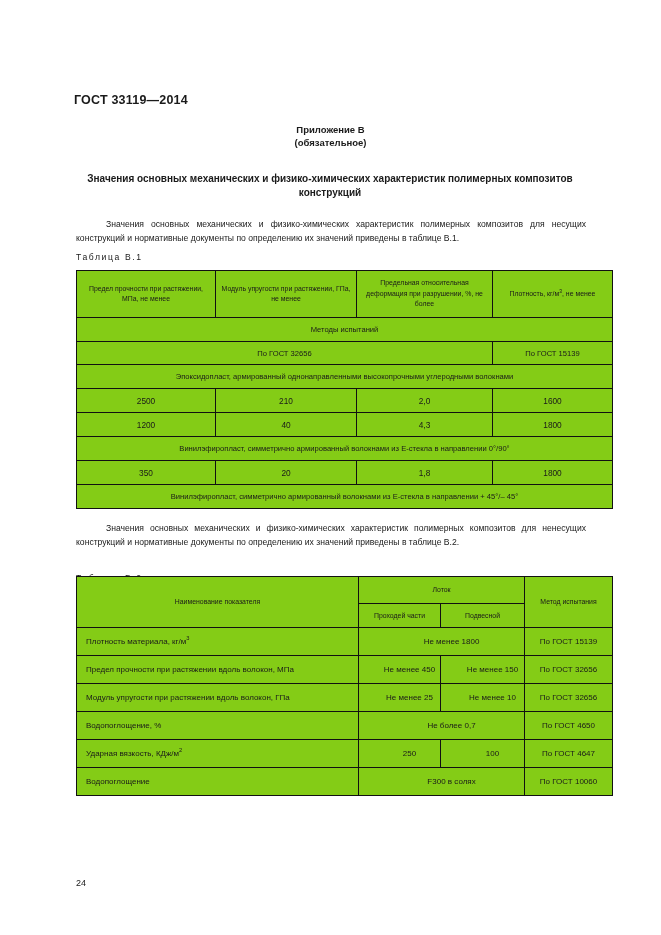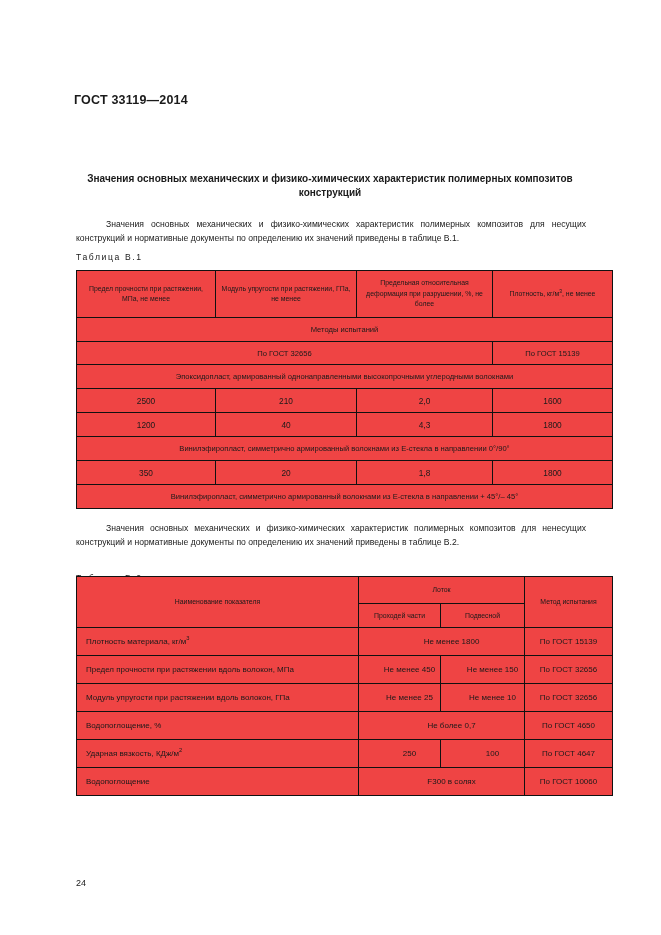--- a/index.html
+++ b/index.html
@@ -70,21 +70,21 @@
     letter-spacing: 1.6px;
   }
   #caption-b1 { top: 217px; }
   #caption-b2 { top: 538px; }
 
   table.doc-table {
     position: absolute;
     border-collapse: collapse;
     table-layout: fixed;
     font-size: 7.4px;
-    background: #ef4444;
+    background: #84cc16;
   }
   table.doc-table td, table.doc-table th {
     border: 0.9px solid #111;
     padding: 3px 4px;
     vertical-align: middle;
     font-weight: normal;
   }
   #table-b1 {
     left: 76px;
     top: 235px;
@@ -153,20 +153,24 @@
     font-size: 9px;
   }
 </style>
 </head>
 <body>
 
 <div class="page">
 
   <div class="std-header">ГОСТ 33119—2014</div>
 
+  <div class="appendix-block">
+    <div>Приложение В</div>
+    <div>(обязательное)</div>
+  </div>
 
   <div class="title-block">
     <span>Значения основных механических и физико-химических характеристик полимерных</span>
     <span>композитов конструкций</span>
   </div>
 
   <div class="para" id="para-1"><span class="indent"></span><span>Значения основных механических и физико-химических характеристик полимерных композитов для несущих конструкций и нормативные документы по определению их значений приведены в таблице В.1.</span></div>
 
   <div class="table-caption" id="caption-b1">Таблица  В.1</div>
 

